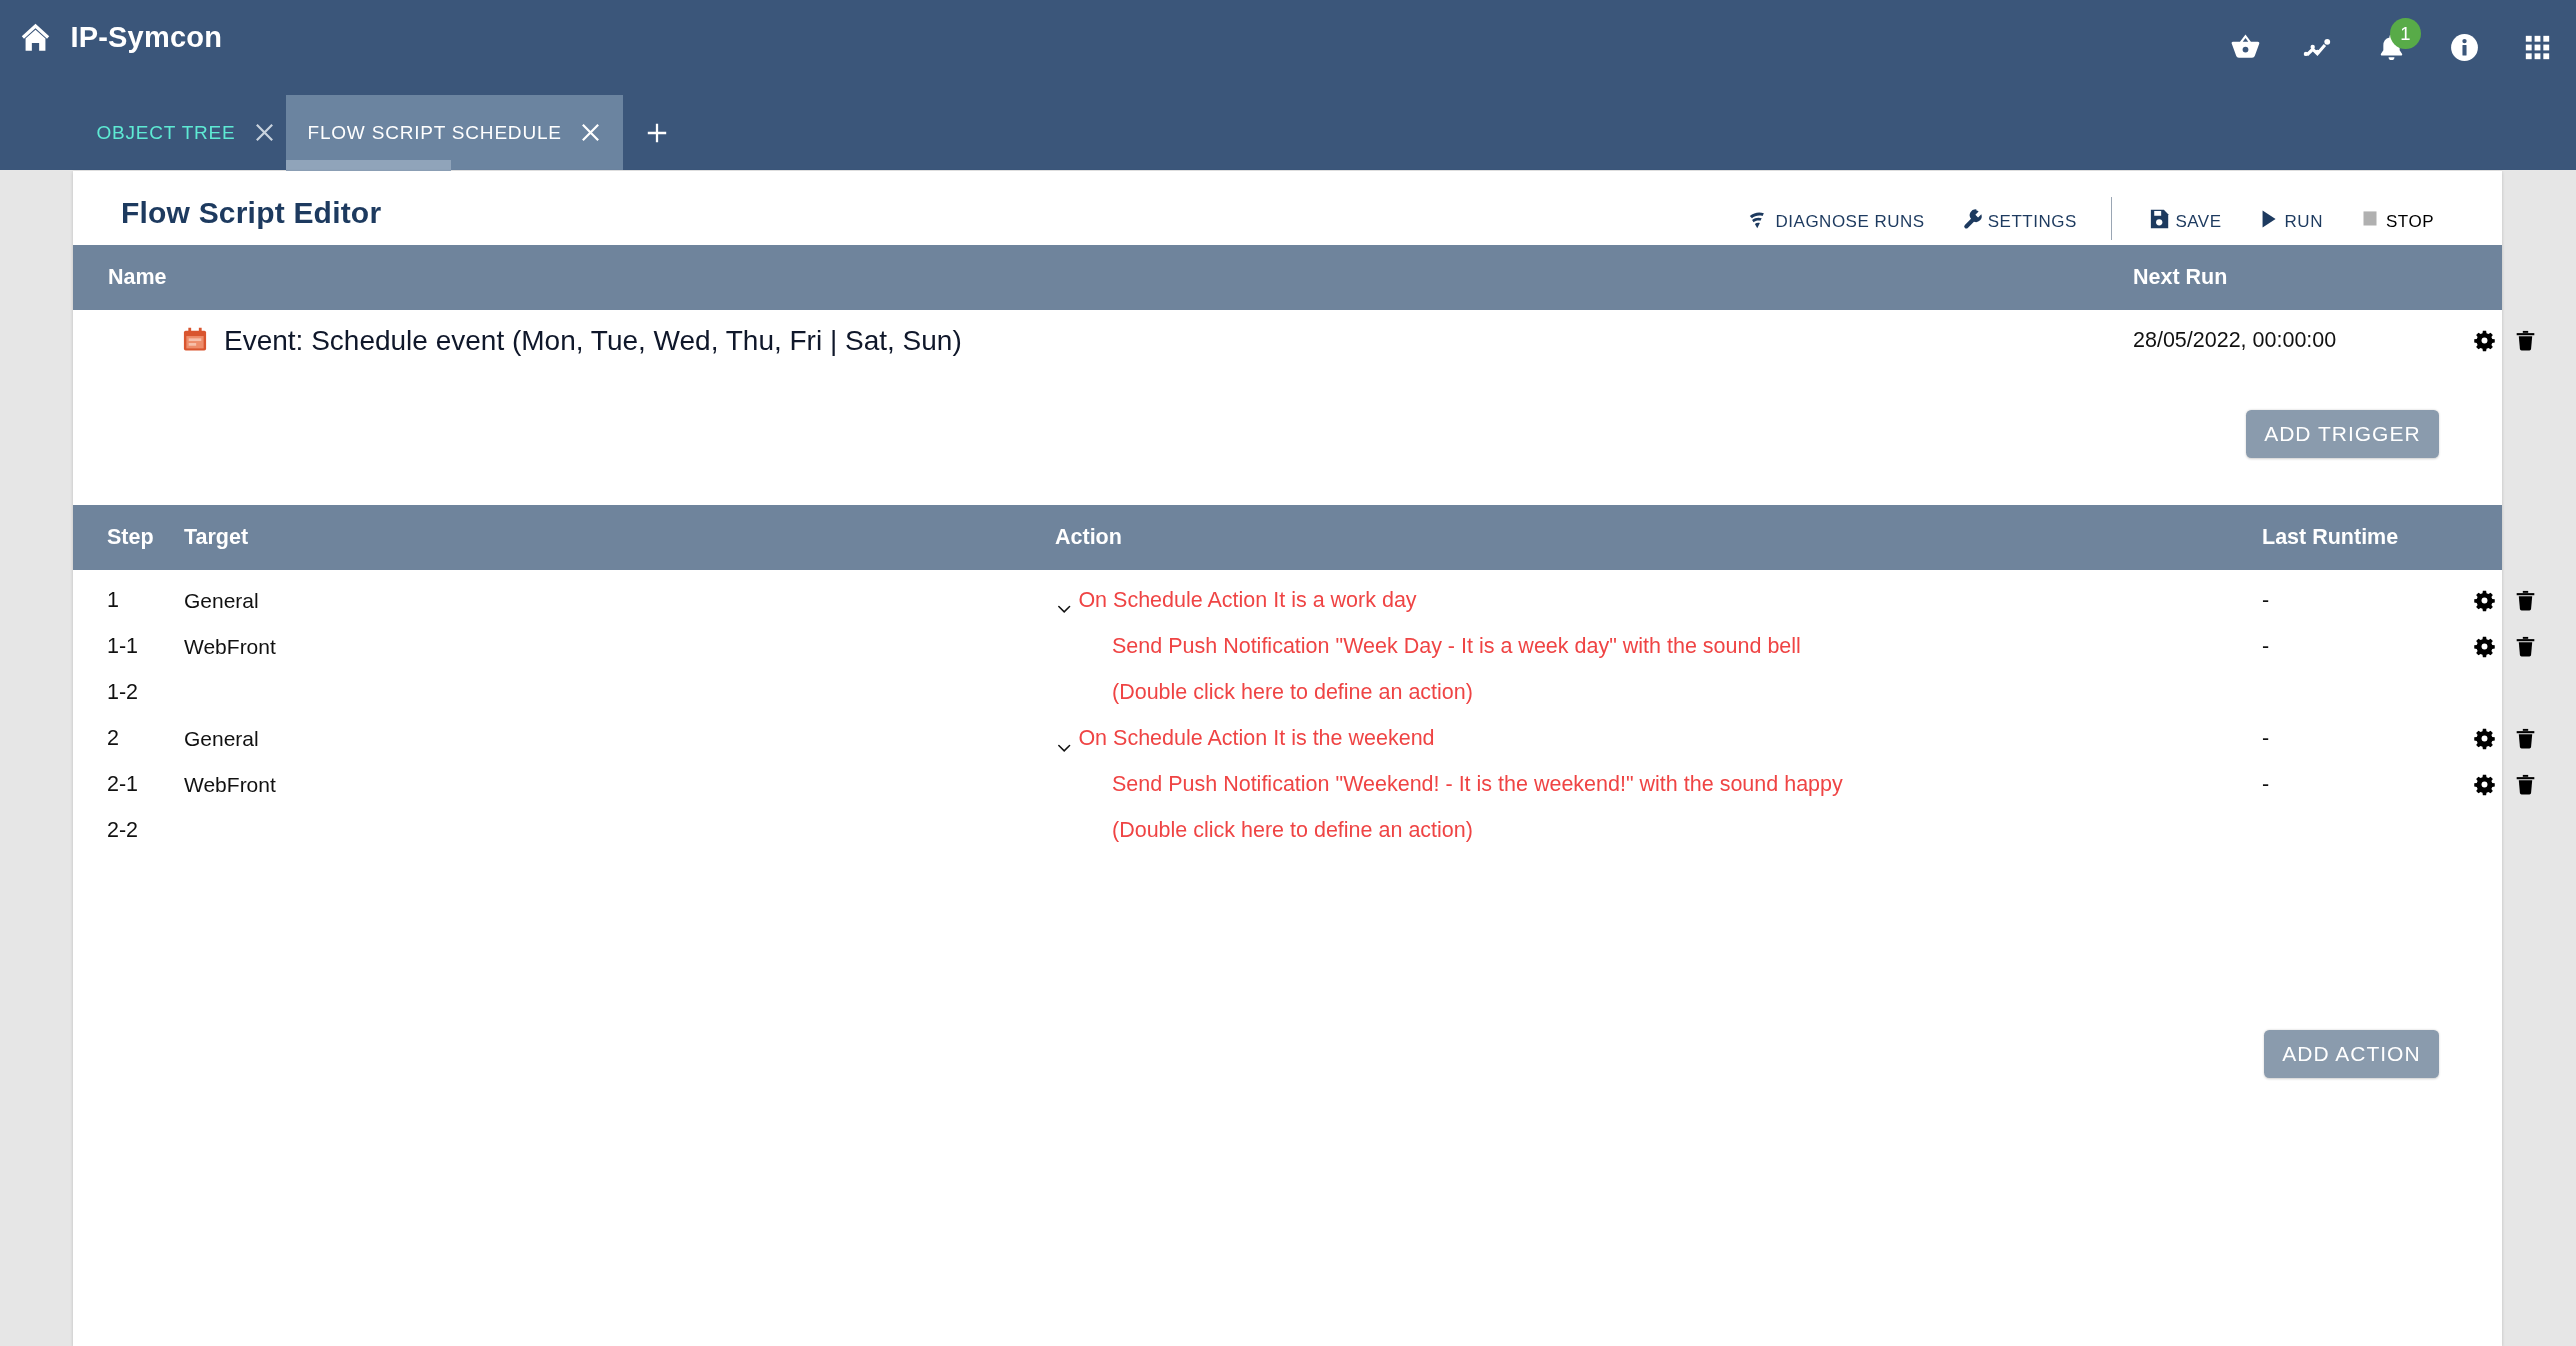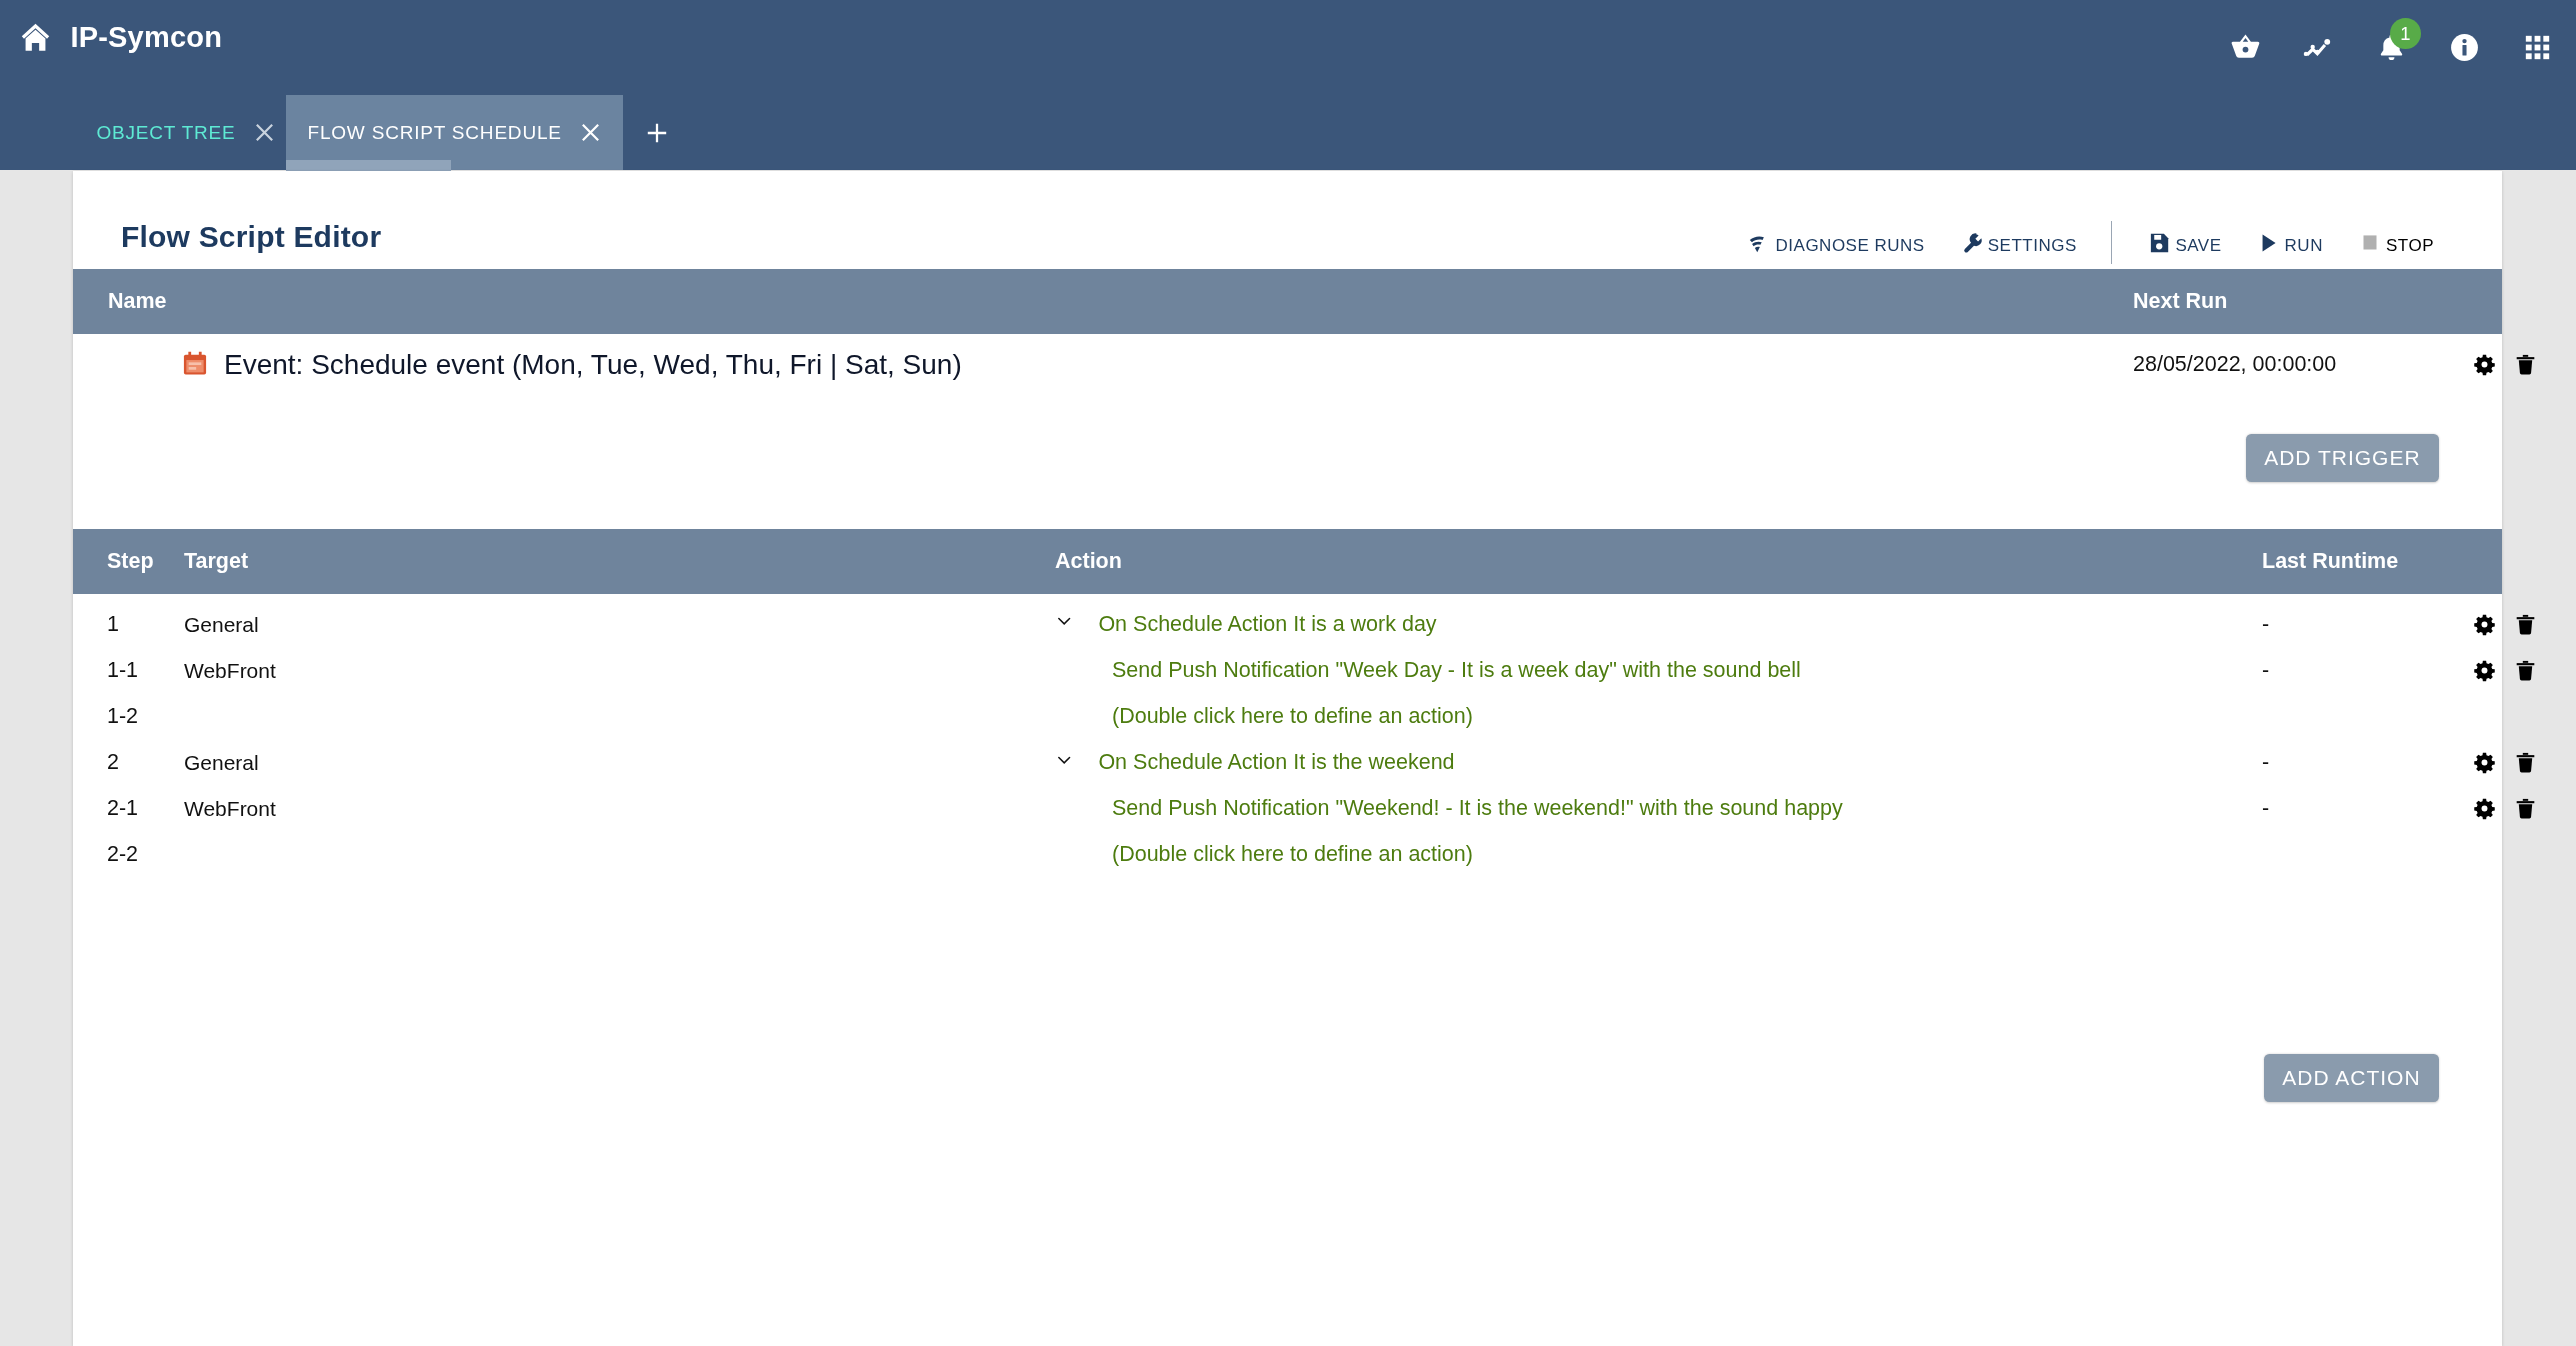--- a/index.html
+++ b/index.html
@@ -71,21 +71,21 @@
   
   .card {
     position: absolute; left: 73px; top: 171px;
     width: 2429px; height: 1175px;
     background: #ffffff;
     box-shadow: 0 0.8px 3.1px rgba(0,0,0,.18);
   }
 
   
   .editor-head {
-    position: relative; height: 74px; width: 100%; margin-top: 24px;
+    position: relative; height: 74px; width: 100%;
   }
   .editor-title {
     position: absolute; left: 48px; top: 24.6px;
     color: #1d3a5f; font-size: 30px; font-weight: 700; letter-spacing: 0.2px;
   }
   .toolbar {
     position: absolute; right: 51px; top: 26px;
     display: flex; align-items: center; gap: 0;
   }
   .tool {
@@ -156,22 +156,22 @@
   .c-step {
     position: absolute; left: 34px; top: 0; height: 43px; line-height: 43px;
     font-size: 21.5px; color: #111; white-space: nowrap;
   }
   .c-target {
     position: absolute; left: 111px; top: 0; height: 43px; line-height: 43px;
     font-size: 21px; color: #111; white-space: nowrap;
   }
   .c-action {
     position: absolute; top: 0; height: 43px; line-height: 43px;
-    font-size: 21.5px; color: #4d7c0f; white-space: nowrap;
-    display: flex; gap: 25px;
+    font-size: 21.5px; color: #ef4444; white-space: nowrap;
+    display: flex; align-items: center; gap: 5px;
   }
   .c-action.lvl0 { left: 982px; }
   .c-action.lvl1 { left: 1039px; }
   .chev { width: 18.4px; height: 18.4px; display:block; flex: none; }
   .c-runtime {
     position: absolute; left: 2189px; top: 0; height: 43px; line-height: 43px;
     font-size: 21.5px; color: #111;
   }
   .row-actions.act { left: 2400px; height: 43px; }
   .btn-add-action { right: 63px; bottom: 26px; }

